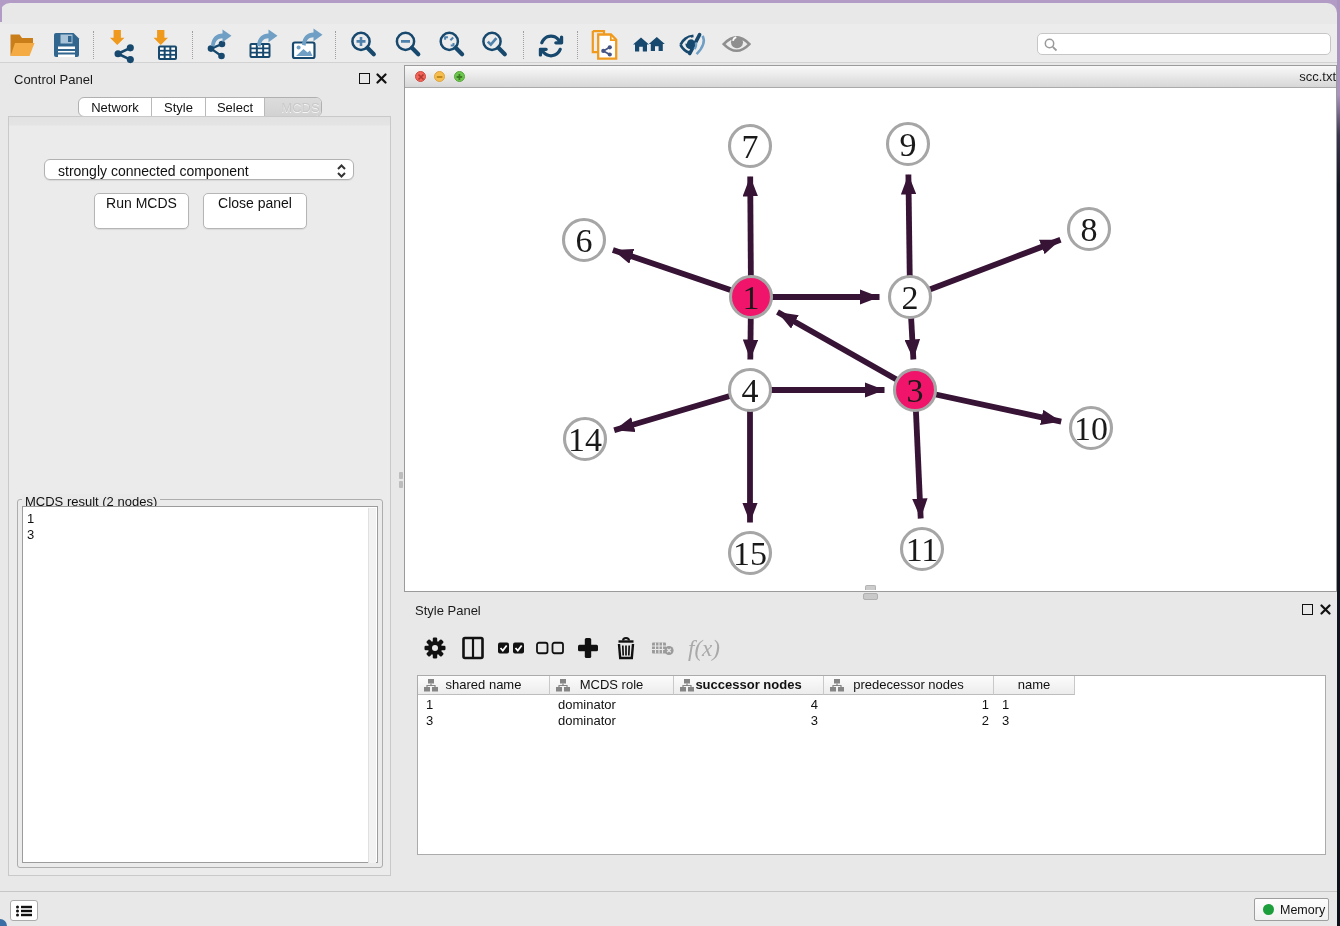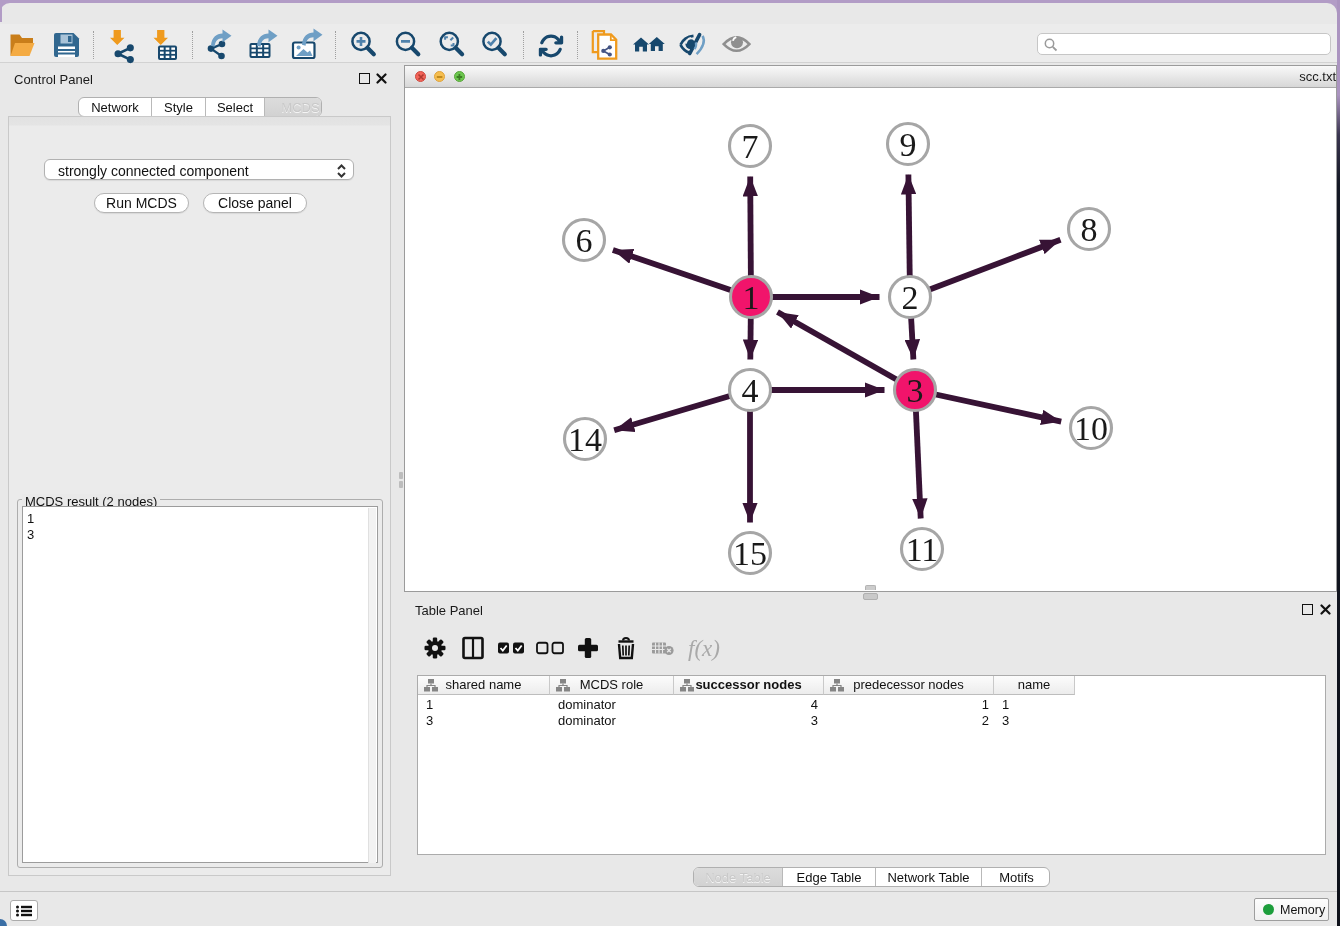--- a/index.html
+++ b/index.html
@@ -32,22 +32,22 @@
       text-shadow:0 1px 0 #f5f5f5;}
   #cp-tabs{left:78px;top:33px;width:244px;}
   #cp-body{left:8px;top:52px;width:383px;height:760px;
       background:linear-gradient(#e2e2e2 0px,#e4e4e4 8px,#ebebeb 9px,#ebebeb 100%);
       border:1px solid #c9c9c9;box-sizing:border-box;}
   #optlabel{left:0px;top:73px;width:400px;text-align:center;font-size:14px;color:#111;}
   #dropdown{left:44px;top:95px;width:310px;height:21px;background:#fff;
       border:1px solid #b1b1b1;border-radius:6px;box-sizing:border-box;
       box-shadow:0 1px 1px rgba(0,0,0,.08);}
   #dropdown span{position:absolute;left:13px;top:3px;font-size:14px;color:#111;}
-  .btn{position:absolute;height:20px;background:#fff;border:1px solid #b5b5b5;
-      border-radius:10px;box-sizing:border-box;text-align:center;font-size:14px;
+  .btn{position:absolute;height:36px;background:#fff;border:1px solid #b5b5b5;
+      border-radius:5px;box-sizing:border-box;text-align:center;font-size:14px;
       color:#111;line-height:18px;box-shadow:0 1px 1px rgba(0,0,0,.08);}
   #groupbox{left:17px;top:435px;width:366px;height:369px;border:1px solid #adadad;
       border-radius:3px;box-sizing:border-box;}
   #gb-label{left:22px;top:430px;font-size:13px;color:#111;background:#e9e9e9;padding:0 3px;}
   #gb-white{left:22px;top:442px;width:356px;height:357px;background:#fff;
       border:1px solid #9c9c9c;box-sizing:border-box;}
   #gb-scroll{right:1px;top:1px;width:7px;height:355px;background:#f2f2f2;border-left:1px solid #e0e0e0;}
   #gb-text{left:4px;top:4px;font-size:13px;color:#111;line-height:16px;}
   
   #netframe{left:404px;top:62px;width:933px;height:527px;background:#fff;
@@ -319,21 +319,21 @@
 <text x="517" y="473.5" font-size="34" fill="#1a1a1a" text-anchor="middle" font-family="Liberation Serif,serif">11</text>
 <circle cx="180" cy="352" r="20.5" fill="#ffffff" stroke="#a6a6a6" stroke-width="3.1"></circle>
 <text x="180" y="363.5" font-size="34" fill="#1a1a1a" text-anchor="middle" font-family="Liberation Serif,serif">14</text>
 <circle cx="345" cy="466" r="20.5" fill="#ffffff" stroke="#a6a6a6" stroke-width="3.1"></circle>
 <text x="345" y="477.5" font-size="34" fill="#1a1a1a" text-anchor="middle" font-family="Liberation Serif,serif">15</text>
 </svg>
     <div class="abs" style="left:460px;bottom:1px;width:11px;height:5px;background:#cccccc;border:1px solid #b3b3b3;border-bottom:none;border-radius:2px 2px 0 0;box-sizing:border-box;"></div>
   </div>
 
   <div id="tablepanel" class="abs">
-    <div id="tp-title" class="abs">Table Panel</div>
+    <div id="tp-title" class="abs">Style Panel</div>
     <div class="winicon" style="left:898px;top:4px;width:9px;height:9px;border:1.5px solid #111;"></div>
     <svg class="winicon" style="left:916px;top:4px;" width="11" height="11" viewBox="0 0 11 11">
       <path d="M1.5 1.5 L9.5 9.5 M9.5 1.5 L1.5 9.5" stroke="#111" stroke-width="2.2" stroke-linecap="round"></path>
     </svg>
     <div id="ttool" class="abs" style="left:0;top:30px;width:933px;height:40px;">
         <svg width="933" height="40" viewBox="0 0 933 40" style="position:absolute;left:0;top:0;">
           <g transform="translate(31,18)">
             <g transform="translate(0,0)">
               <g fill="#111">
                 <rect x="-2.2" y="-10.5" width="4.4" height="6" rx="1.2" transform="rotate(0)"></rect>
@@ -438,26 +438,20 @@
         <div class="rowtxt" style="left:140px;top:21px;">dominator</div>
         <div class="rowtxt" style="left:256px;top:21px;width:144px;text-align:right;">4</div>
         <div class="rowtxt" style="left:406px;top:21px;width:165px;text-align:right;">1</div>
         <div class="rowtxt" style="left:584px;top:21px;">1</div>
         <div class="rowtxt" style="left:8px;top:37px;">3</div>
         <div class="rowtxt" style="left:140px;top:37px;">dominator</div>
         <div class="rowtxt" style="left:256px;top:37px;width:144px;text-align:right;">3</div>
         <div class="rowtxt" style="left:406px;top:37px;width:165px;text-align:right;">2</div>
         <div class="rowtxt" style="left:584px;top:37px;">3</div>
       </div>
-    <div id="bt-tabs" class="tabrow abs">
-      <div class="seg sel" style="width:89px;">Node Table</div>
-      <div class="seg" style="width:93px;">Edge Table</div>
-      <div class="seg" style="width:106px;">Network Table</div>
-      <div class="seg" style="width:69px;">Motifs</div>
-    </div>
   </div>
 
   <div id="statusbar" class="abs">
     <div id="listbtn" class="abs">
       <svg class="abs" style="left:5px;top:4px;" width="16" height="12" viewBox="0 0 16 12">
         <circle cx="1.5" cy="2" r="1.5" fill="#111"></circle>
           <rect x="5" y="0.8" width="11" height="2.4" fill="#111"></rect>
         <circle cx="1.5" cy="6" r="1.5" fill="#111"></circle>
           <rect x="5" y="4.8" width="11" height="2.4" fill="#111"></rect>
         <circle cx="1.5" cy="10" r="1.5" fill="#111"></circle>

